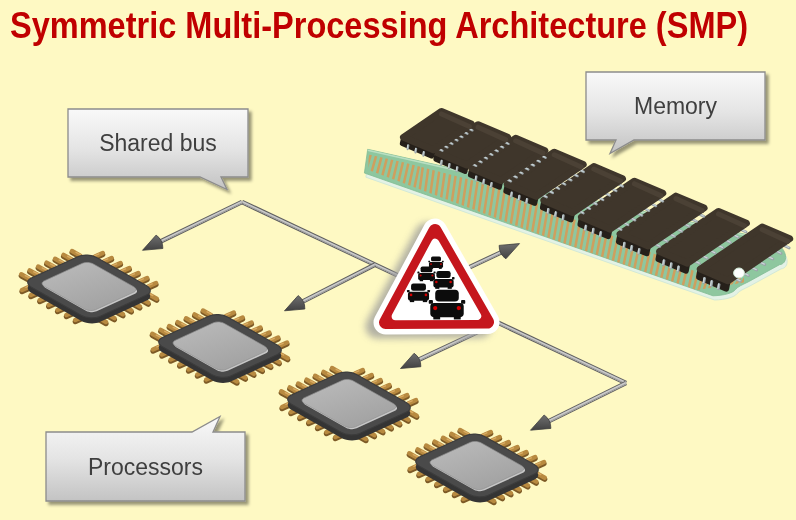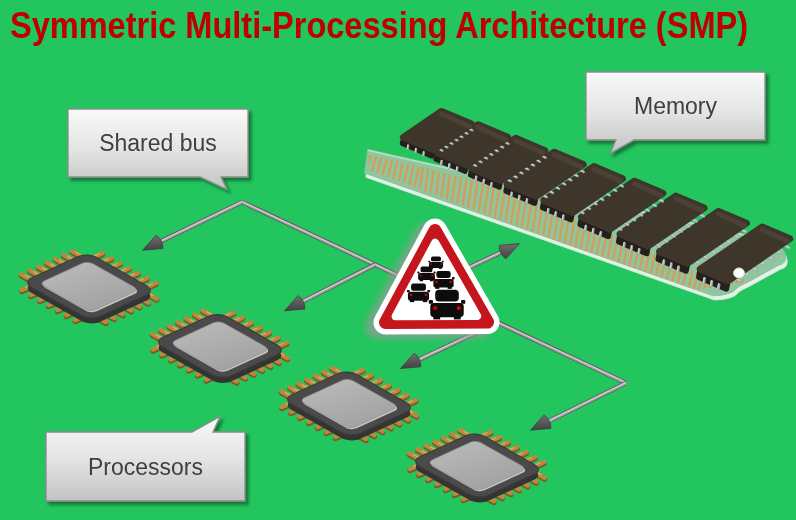--- a/index.html
+++ b/index.html
@@ -1,15 +1,15 @@
 <!DOCTYPE html>
 <html><head><meta charset="utf-8">
 <style>
 html,body{margin:0;padding:0;background:#fff;}
-#stage{position:relative;width:796px;height:520px;overflow:hidden;background:#22c55e;}
+#stage{position:relative;width:796px;height:520px;overflow:hidden;background:#fef9c3;}
 </style></head>
 <body>
 <div id="stage">
 <svg width="796" height="520" viewBox="0 0 796 520">
 <defs>
 <linearGradient id="coG" x1="0" y1="0" x2="0" y2="1">
  <stop offset="0" stop-color="#f9f9f9"></stop>
           <stop offset="0.5" stop-color="#e4e4e4"></stop>
           <stop offset="1" stop-color="#c3c3c3"></stop>
 </linearGradient>

